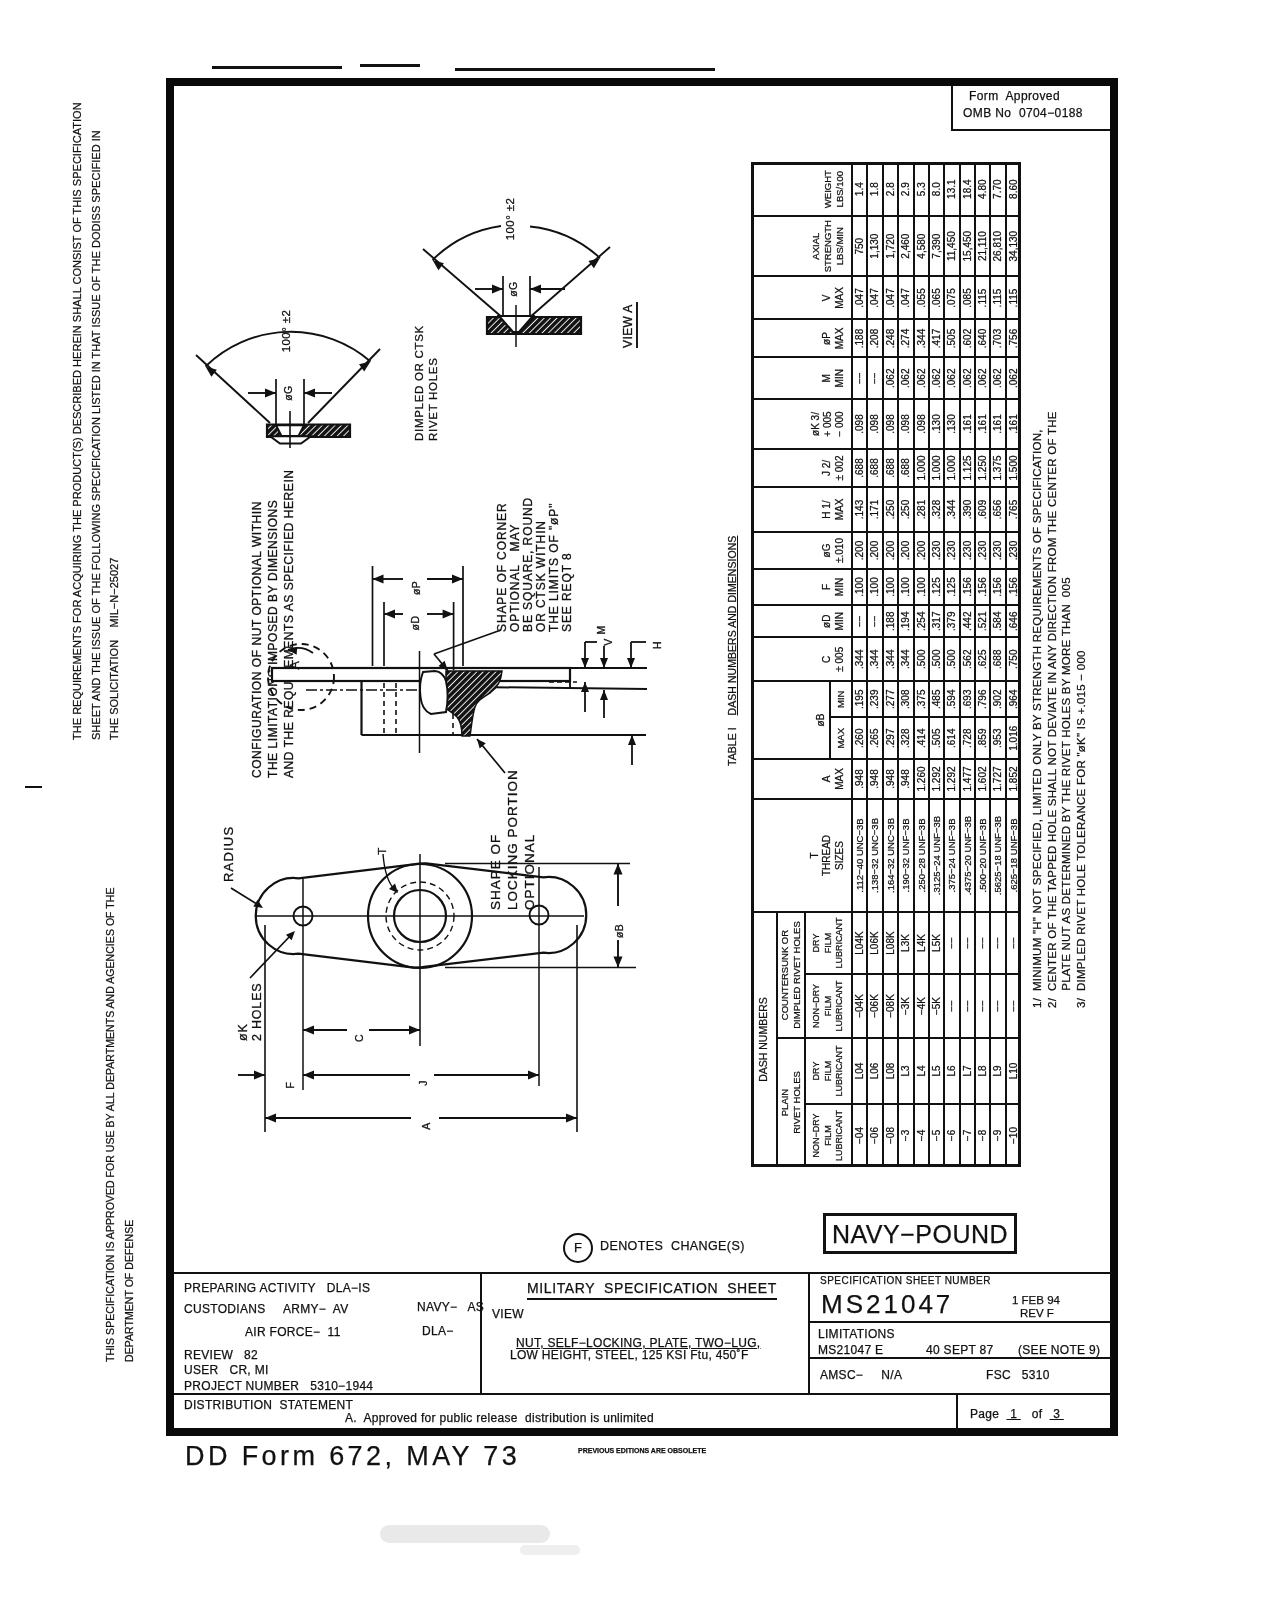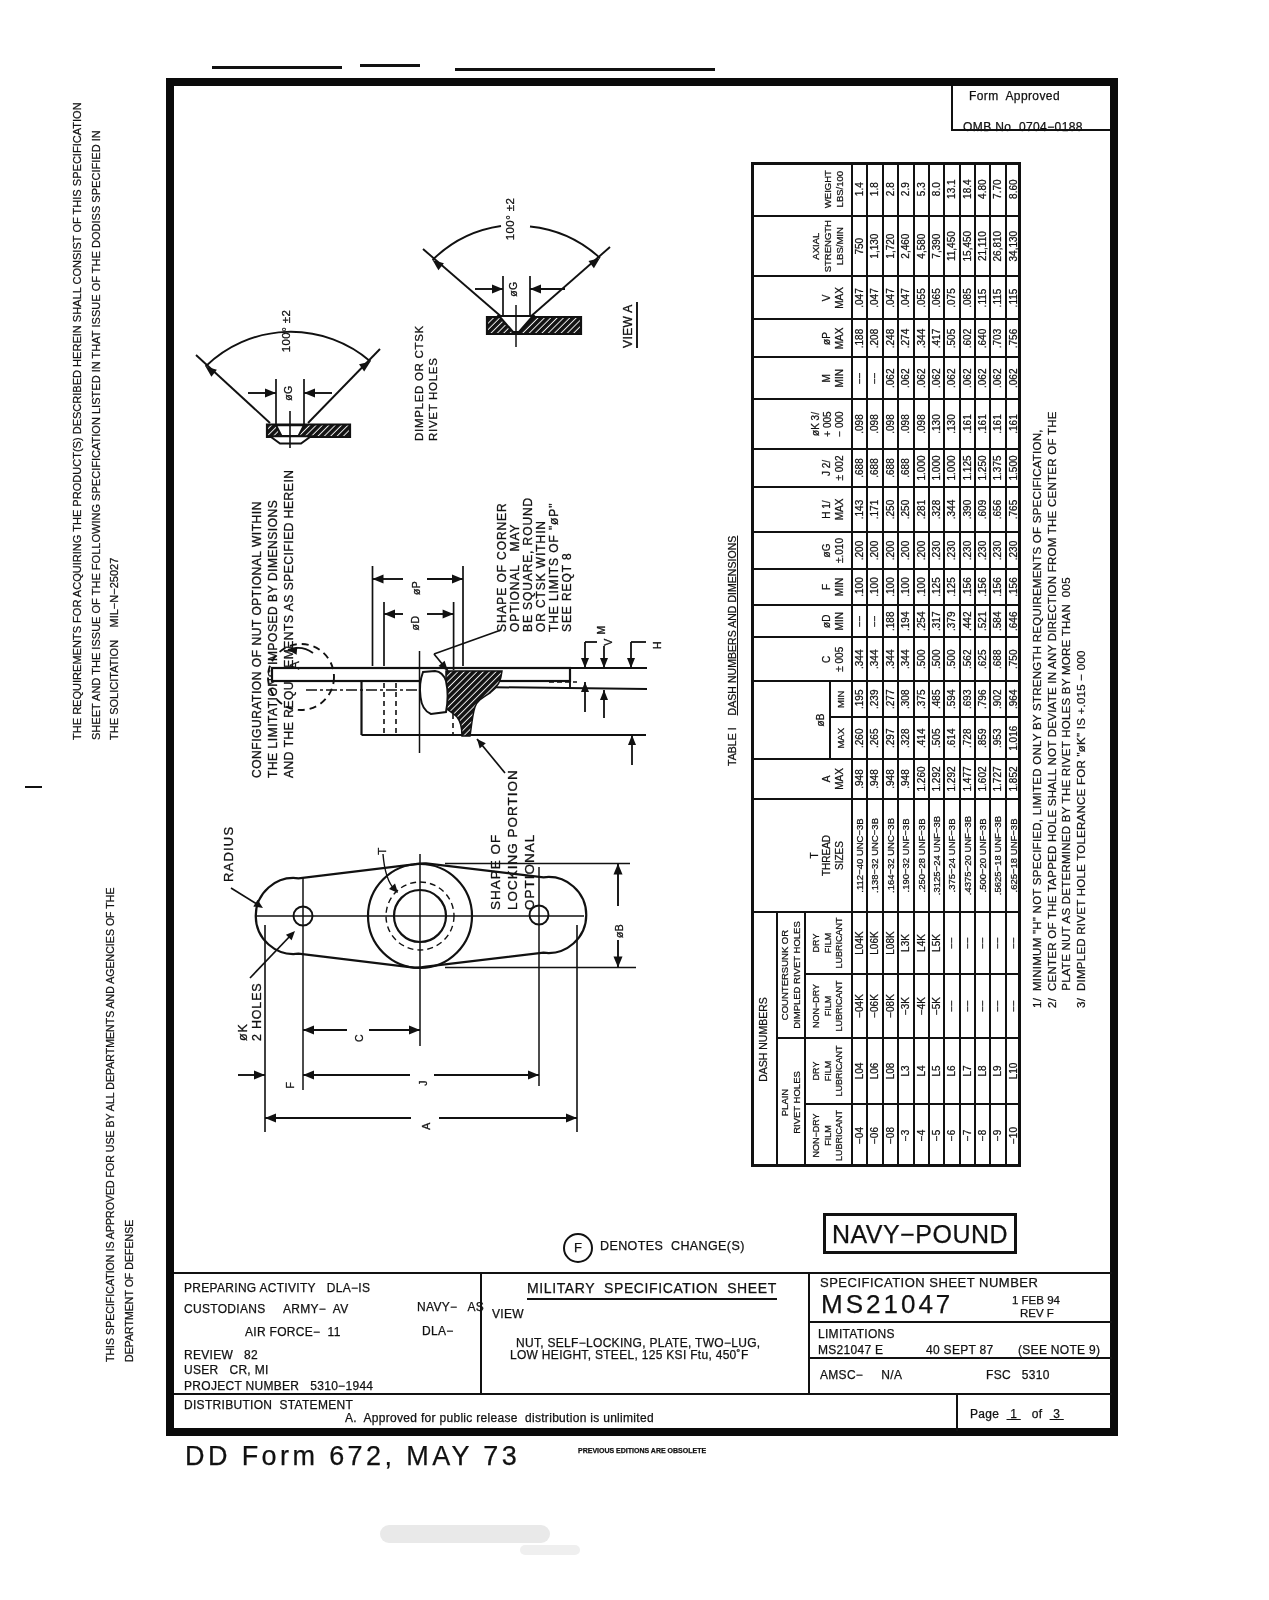--- a/index.html
+++ b/index.html
@@ -10,21 +10,21 @@
 .ln{position:absolute;background:#111;}
 </style></head><body>
 
 <div class="abs" style="left:166px;top:78px;width:952px;height:1358px;box-sizing:border-box;border:8px solid #0a0a0a;"></div>
 <div class="ln" style="left:212px;top:66px;width:130px;height:3px;"></div>
 <div class="ln" style="left:360px;top:64px;width:60px;height:3px;"></div>
 <div class="ln" style="left:455px;top:68px;width:260px;height:3px;"></div>
 <div class="ln" style="left:25px;top:786px;width:17px;height:2px;"></div>
 <div class="abs" style="left:951px;top:86px;width:157px;height:43px;border-left:2px solid #111;border-bottom:2px solid #111;"></div>
 <div class="abs" style="left:969px;top:89px;font-size:12px;letter-spacing:.4px;">Form&nbsp; Approved</div>
-<div class="abs" style="left:963px;top:106px;font-size:12px;letter-spacing:.4px;margin-top:14px;">OMB No&nbsp; 0704−0188</div>
+<div class="abs" style="left:963px;top:106px;font-size:12px;letter-spacing:.4px;">OMB No&nbsp; 0704−0188</div>
 <div class="abs r90" style="left:68px;top:740px;width:660px;font-size:11px;line-height:18.5px;letter-spacing:0.02px;">THE REQUIREMENTS FOR ACQUIRING THE PRODUCT(S) DESCRIBED HEREIN SHALL CONSIST OF THIS SPECIFICATION<br>SHEET AND THE ISSUE OF THE FOLLOWING SPECIFICATION LISTED IN THAT ISSUE OF THE DODISS SPECIFIED IN<br>THE SOLICITATION&nbsp;&nbsp;&nbsp; MIL−N−25027</div>
 <div class="abs r90" style="left:101px;top:1362px;width:500px;font-size:10.5px;line-height:19px;letter-spacing:0.05px;">THIS SPECIFICATION IS APPROVED FOR USE BY ALL DEPARTMENTS AND AGENCIES OF THE<br>DEPARTMENT OF DEFENSE</div>
 <div class="abs" style="left:823px;top:1213px;width:194px;height:41px;border:3px solid #111;font-size:25px;text-align:center;line-height:37px;letter-spacing:0.5px;box-sizing:border-box;">NAVY−POUND</div>
 <div class="abs" style="left:563px;top:1233px;width:26px;height:26px;border:2px solid #111;border-radius:50%;font-size:13px;text-align:center;line-height:26px;">F</div>
 <div class="abs" style="left:600px;top:1239px;font-size:12.5px;letter-spacing:.4px;">DENOTES&nbsp; CHANGE(S)</div>
 <div class="abs" style="left:174px;top:1272px;width:306px;height:121px;border-top:2px solid #111;border-right:2px solid #111;"></div>
 <div class="abs" style="left:480px;top:1272px;width:328px;height:121px;border-top:2px solid #111;"></div>
 <div class="abs" style="left:808px;top:1272px;width:302px;height:49px;border-top:2px solid #111;border-left:2px solid #111;"></div>
 <div class="abs" style="left:808px;top:1321px;width:302px;height:36px;border-top:2px solid #111;border-left:2px solid #111;"></div>
 <div class="abs" style="left:808px;top:1357px;width:302px;height:36px;border-top:2px solid #111;border-left:2px solid #111;"></div>
@@ -33,23 +33,23 @@
 <div class="abs" style="left:184px;top:1281px;font-size:12px;letter-spacing:.3px;">PREPARING ACTIVITY&nbsp;&nbsp; DLA−IS</div>
 <div class="abs" style="left:184px;top:1302px;font-size:12px;letter-spacing:.3px;">CUSTODIANS&nbsp;&nbsp;&nbsp;&nbsp; ARMY−&nbsp; AV</div>
 <div class="abs" style="left:417px;top:1300px;font-size:12px;letter-spacing:.3px;">NAVY−&nbsp;&nbsp; AS</div>
 <div class="abs" style="left:245px;top:1325px;font-size:12px;letter-spacing:.3px;">AIR FORCE−&nbsp;&nbsp;11</div>
 <div class="abs" style="left:422px;top:1324px;font-size:12px;letter-spacing:.3px;">DLA−</div>
 <div class="abs" style="left:184px;top:1348px;font-size:12px;letter-spacing:.3px;">REVIEW&nbsp;&nbsp;&nbsp;82</div>
 <div class="abs" style="left:184px;top:1363px;font-size:12px;letter-spacing:.3px;">USER&nbsp;&nbsp;&nbsp;CR, MI</div>
 <div class="abs" style="left:184px;top:1379px;font-size:12px;letter-spacing:.3px;">PROJECT NUMBER&nbsp;&nbsp; 5310−1944</div>
 <div class="abs" style="left:527px;top:1280px;font-size:14px;letter-spacing:.6px;border-bottom:2px solid #111;padding-bottom:2px;">MILITARY&nbsp; SPECIFICATION&nbsp; SHEET</div>
 <div class="abs" style="left:492px;top:1307px;font-size:12px;letter-spacing:.3px;">VIEW</div>
-<div class="abs" style="left:516px;top:1336px;font-size:12px;letter-spacing:.3px;">NUT, SELF−LOCKING, PLATE, TWO−LUG,</div>
+<div class="abs" style="left:516px;top:1336px;font-size:12px;letter-spacing:.3px;text-decoration:underline;">NUT, SELF−LOCKING, PLATE, TWO−LUG,</div>
 <div class="abs" style="left:510px;top:1348px;font-size:12px;letter-spacing:.3px;">LOW HEIGHT, STEEL, 125 KSI Ftu, 450˚F</div>
-<div class="abs" style="left:820px;top:1275px;font-size:13px;letter-spacing:.5px;">SPECIFICATION SHEET NUMBER</div>
+<div class="abs" style="left:820px;top:1275px;font-size:10px;letter-spacing:.5px;">SPECIFICATION SHEET NUMBER</div>
 <div class="abs" style="left:821px;top:1289px;font-size:26px;letter-spacing:3px;">MS21047</div>
 <div class="abs" style="left:1012px;top:1294px;font-size:11.5px;">1 FEB 94</div>
 <div class="abs" style="left:1020px;top:1307px;font-size:11.5px;">REV F</div>
 <div class="abs" style="left:818px;top:1327px;font-size:12px;letter-spacing:.3px;">LIMITATIONS</div>
 <div class="abs" style="left:818px;top:1343px;font-size:12px;letter-spacing:.3px;">MS21047 E</div>
 <div class="abs" style="left:926px;top:1343px;font-size:12px;letter-spacing:.3px;">40 SEPT 87</div>
 <div class="abs" style="left:1018px;top:1343px;font-size:12px;letter-spacing:.3px;">(SEE NOTE 9)</div>
 <div class="abs" style="left:820px;top:1368px;font-size:12px;letter-spacing:.3px;">AMSC−&nbsp;&nbsp;&nbsp;&nbsp; N/A</div>
 <div class="abs" style="left:986px;top:1368px;font-size:12px;letter-spacing:.3px;">FSC&nbsp;&nbsp; 5310</div>
 <div class="abs" style="left:184px;top:1398px;font-size:12px;letter-spacing:.3px;">DISTRIBUTION&nbsp; STATEMENT</div>

